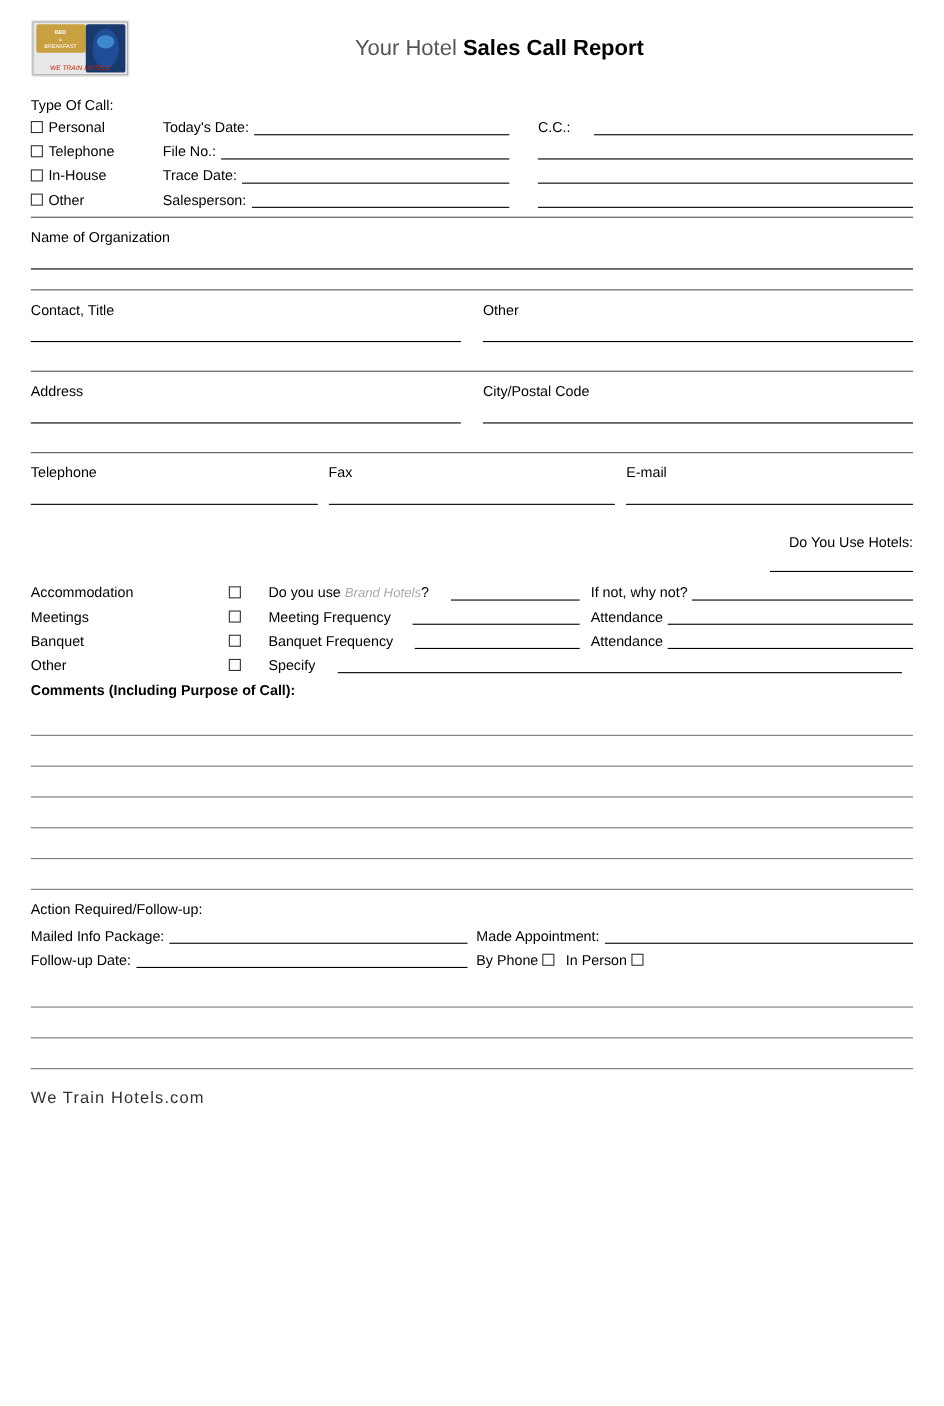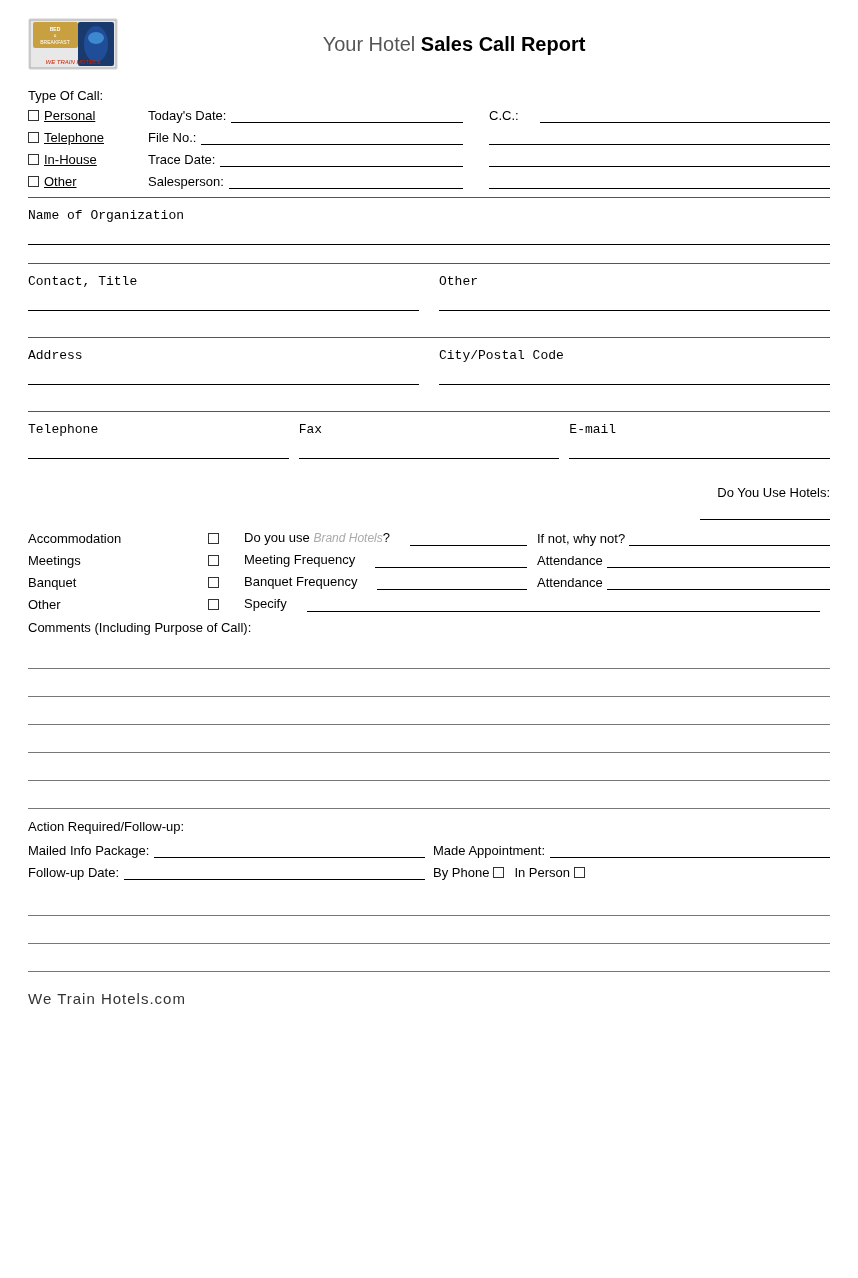--- a/index.html
+++ b/index.html
@@ -47,21 +47,20 @@
       display: grid;
       grid-template-columns: 120px 1fr 1fr;
       row-gap: 6px;
       margin-bottom: 8px;
     }
     .call-type-item {
       display: flex;
       align-items: center;
       gap: 5px;
       font-size: 13px;
-      text-decoration: underline;
     }
     .call-type-field {
       display: flex;
       align-items: flex-end;
       gap: 5px;
       font-size: 13px;
       padding-right: 26px;
     }
     .underline-field {
       flex: 1;
@@ -102,21 +101,20 @@
     }
     .full-underline {
       border-bottom: 1px solid #000;
       width: 100%;
       height: 20px;
       display: block;
       margin-top: 2px;
     }
     .section-block {
       margin-bottom: 18px;
-      font-family: Liberation Mono, monospace;
     }
 
     
     .three-col-section {
       display: grid;
       grid-template-columns: 1fr 1fr 1fr;
       gap: 0 10px;
       margin-bottom: 4px;
     }
 
@@ -143,39 +141,40 @@
     }
     .service-name {
       font-size: 13px;
     }
     .service-checkbox-cell {
       display: flex;
       align-items: center;
     }
     .service-detail {
       display: flex;
-      align-items: flex-start;
+      align-items: center;
       gap: 20px;
       font-size: 13px;
       padding-right: 10px;
     }
     .service-detail2 {
       display: flex;
       align-items: flex-end;
       gap: 4px;
       font-size: 13px;
     }
 
     
     .comments-section {
       margin-top: 8px;
     }
     .comments-label {
       font-size: 13px;
       margin-bottom: 8px;
+      font-weight: bold;
     }
     .comment-line {
       border-bottom: 1px solid #777;
       height: 26px;
       width: 100%;
       margin-bottom: 2px;
     }
 
     
     .action-section {

